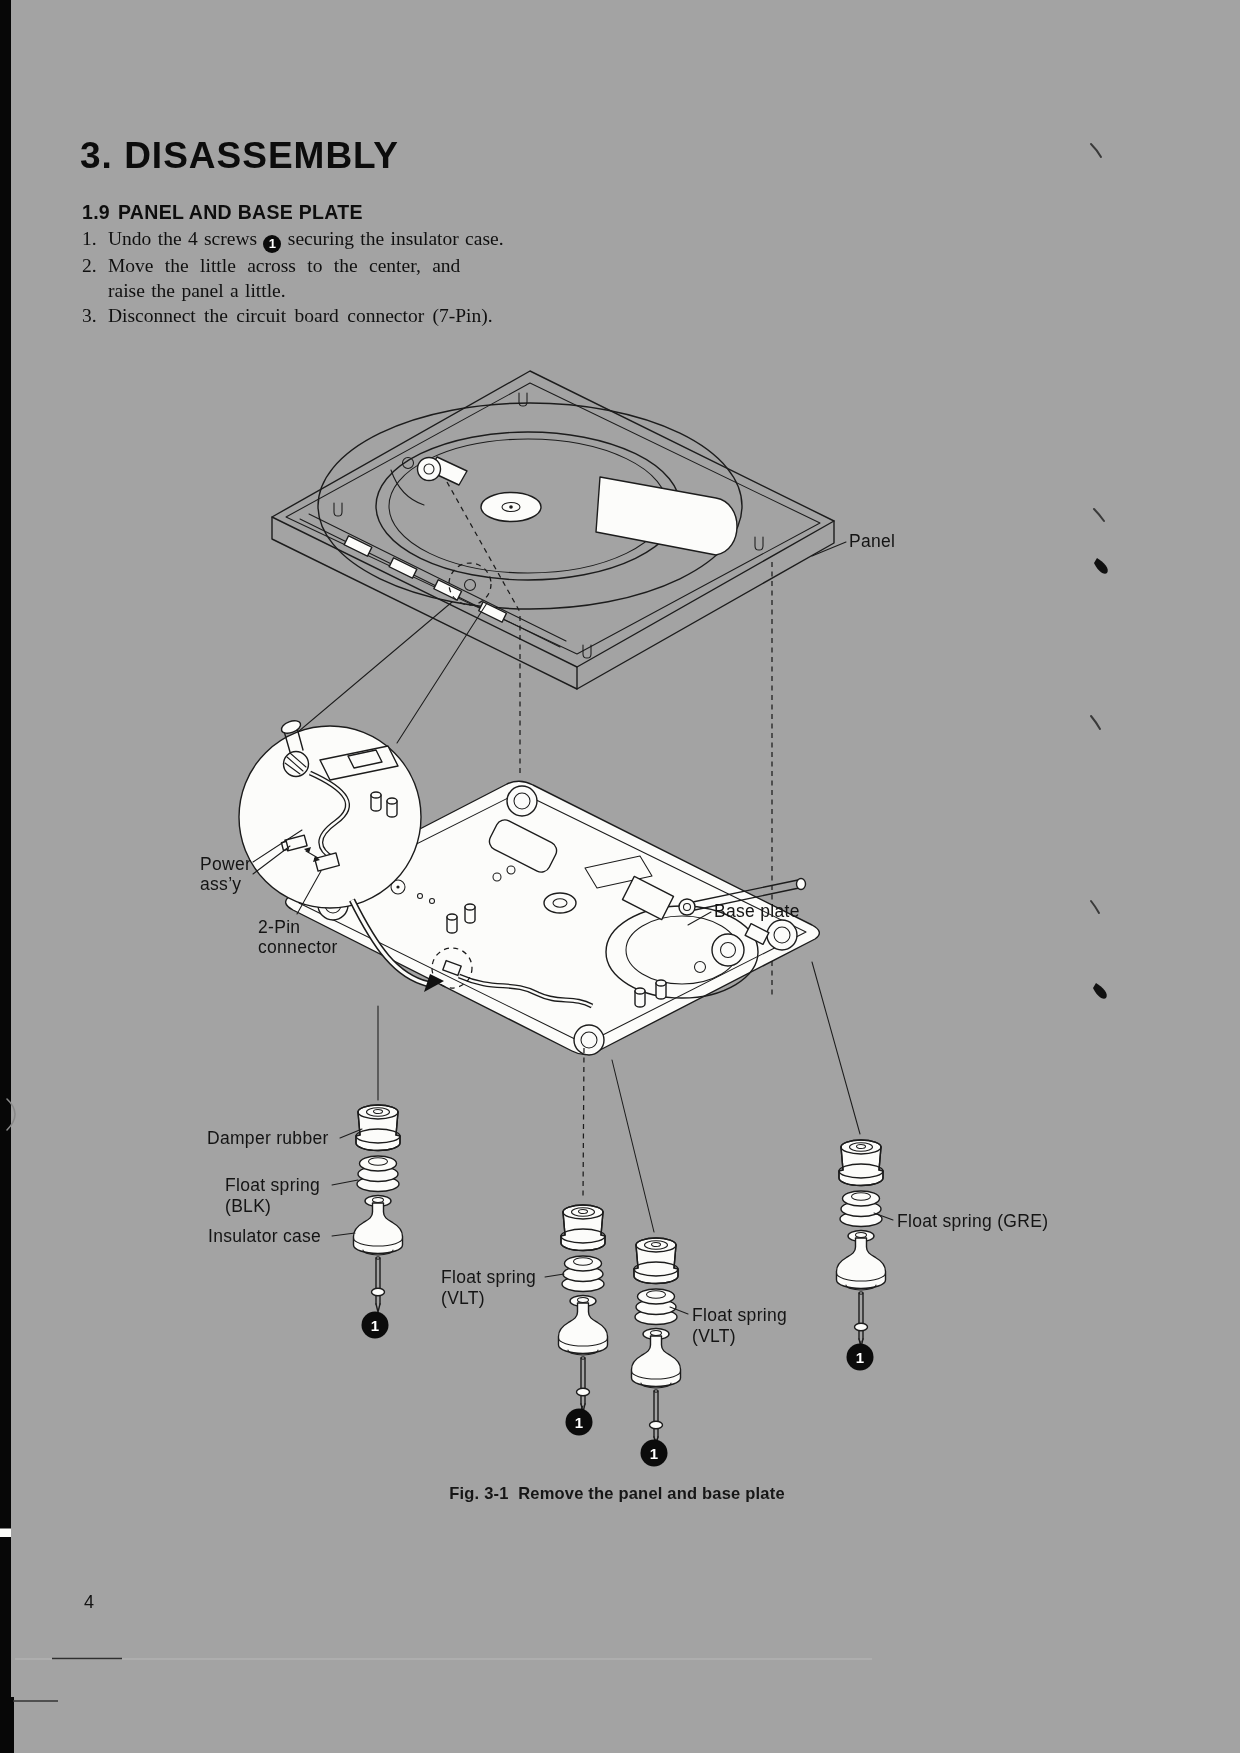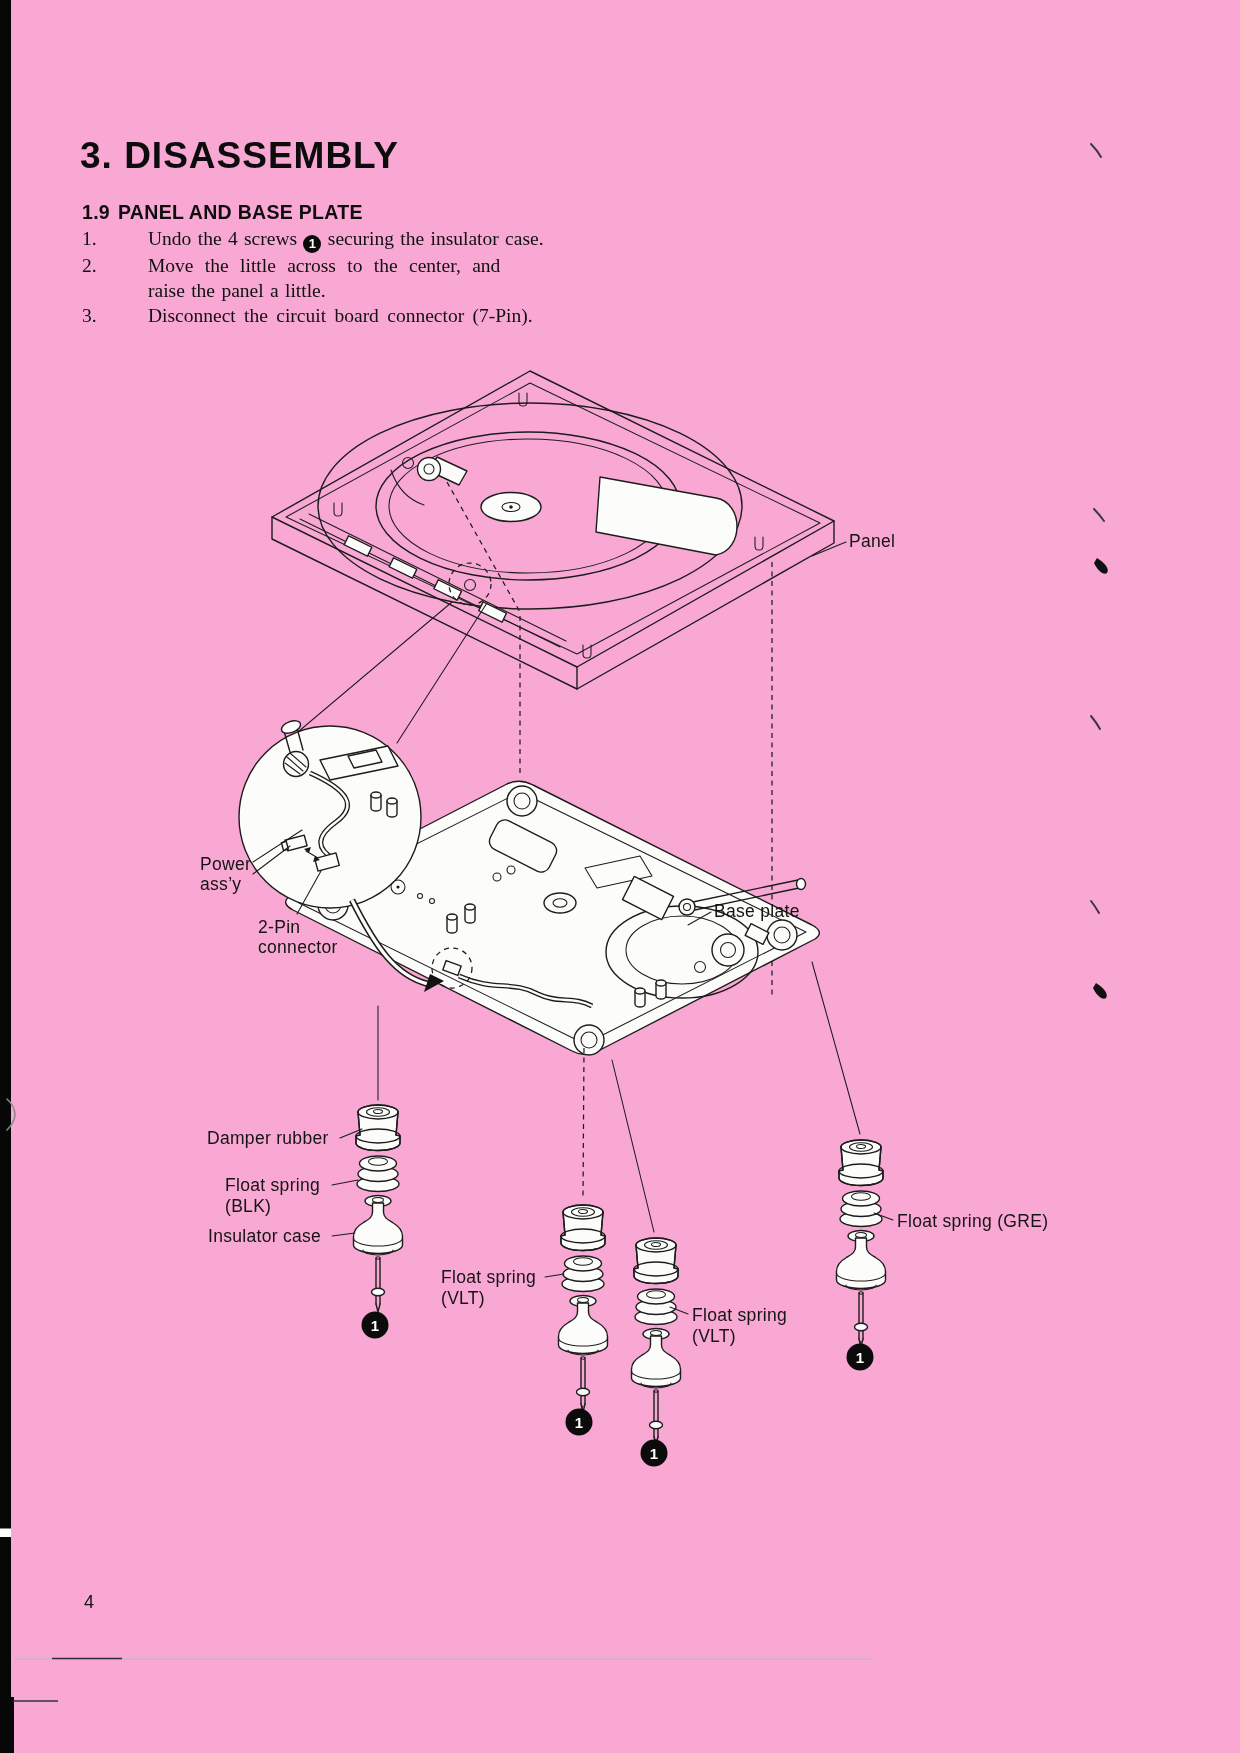--- a/index.html
+++ b/index.html
@@ -1,27 +1,27 @@
 <!DOCTYPE html>
 <html><head>
 <meta charset="utf-8">
 <style>
   html,body{margin:0;padding:0;background:#e9e7e3;}
-  .page{position:relative;width:1240px;height:1753px;margin:0 auto;background:#f9a8d4;
+  .page{position:relative;width:1240px;height:1753px;margin:0 auto;background:#a3a3a3;
         font-family:"Liberation Sans",sans-serif;color:#111;overflow:hidden;}
   .title{position:absolute;left:80px;top:136px;margin:0;font-size:37px;line-height:1.1;
          font-weight:700;letter-spacing:1px;color:#0c0c0c;font-family:"Liberation Sans",sans-serif;}
   .subtitle{position:absolute;left:82px;top:201px;margin:0;font-size:19.5px;font-weight:700;
             letter-spacing:.3px;color:#0e0e0e;font-family:"Liberation Sans",sans-serif;}
   .subtitle .gap{margin-left:8px;}
   .steps{position:absolute;left:82px;top:226px;width:480px;
          font-family:"Liberation Serif",serif;font-size:19.5px;line-height:25.4px;color:#101010;}
   .step{display:flex;}
   .snum{flex:0 0 26px;}
-  .stext{flex:1;word-spacing:1.5px;margin-left:40px;}
+  .stext{flex:1;word-spacing:1.5px;}
   .sp2{word-spacing:6.5px;}
   .sp3{word-spacing:3.5px;}
   .marker{display:inline-block;width:18px;height:18px;border-radius:50%;background:#0b0b0b;
           color:#fff;text-align:center;font:bold 13px/18px "Liberation Sans",sans-serif;
           vertical-align:-2.5px;}
   .caption{position:absolute;left:300px;top:1484px;width:634px;text-align:center;
            font-size:16.5px;font-weight:bold;letter-spacing:.2px;color:#161616;white-space:pre;}
   .pagenum{position:absolute;left:84px;top:1592px;font-size:18px;color:#141414;}
   svg.fig{position:absolute;left:0;top:0;}
   .ln{fill:none;stroke:#1c1c1c;stroke-width:1.4;stroke-linecap:round;stroke-linejoin:round;}
@@ -323,16 +323,17 @@
       <path d="M13,1701 L58,1701" stroke="#333" stroke-width="1.6"></path>
       <path class="mark" d="M1091,144 Q1097,150 1101,157"></path>
       <path class="mark" d="M1094,509 Q1099,514 1104,521"></path>
       <path d="M1097,558 C1104,562 1110,569 1107,573 C1104,576 1097,570 1094,563 Z" fill="#111"></path>
       <path class="mark" d="M1091,716 Q1096,722 1100,729"></path>
       <path class="mark" d="M1091,901 Q1095,906 1099,913"></path>
       <path d="M1096,983 C1103,987 1109,994 1106,998 C1103,1001 1096,995 1093,988 Z" fill="#111"></path>
     </g>
   </svg>
 
+  <div class="caption">Fig. 3-1  Remove the panel and base plate</div>
 
   <div class="pagenum">4</div>
 
 </div>
 
 </body></html>

